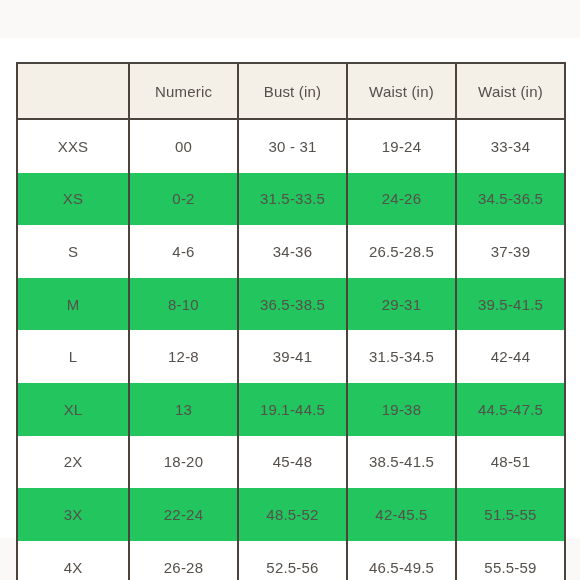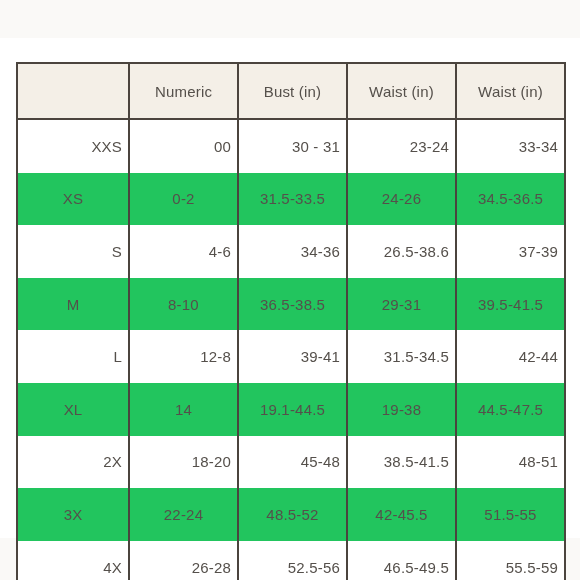--- a/index.html
+++ b/index.html
@@ -81,21 +81,21 @@
   
   table.size-chart thead th {
     background: #f4efe7;
     height: 46px;
     border-bottom: 2px solid #4b443e;
     color: #55504b;
     font-size: 15px;
   }
 
   
-  table.size-chart tbody tr.row-white td { background: #ffffff; text-align: right; }
+  table.size-chart tbody tr.row-white td { background: #ffffff; }
   table.size-chart tbody tr.row-cream td { background: #22c55e; }
 </style>
 </head>
 <body>
 
 <div id="page">
 
   <div class="band-top"></div>
   <div class="band-bottom"></div>
 
@@ -115,54 +115,54 @@
           <th>Bust (in)</th>
           <th>Waist (in)</th>
           <th>Waist (in)</th>
         </tr>
       </thead>
       <tbody id="chart-body">
           <tr class="row-white">
             <td>XXS</td>
             <td>00</td>
             <td>30 - 31</td>
-            <td>23-24</td>
+            <td>19-24</td>
             <td>33-34</td>
           </tr>
           <tr class="row-cream">
             <td>XS</td>
             <td>0-2</td>
             <td>31.5-33.5</td>
             <td>24-26</td>
             <td>34.5-36.5</td>
           </tr>
           <tr class="row-white">
             <td>S</td>
             <td>4-6</td>
             <td>34-36</td>
-            <td>26.5-38.6</td>
+            <td>26.5-28.5</td>
             <td>37-39</td>
           </tr>
           <tr class="row-cream">
             <td>M</td>
             <td>8-10</td>
             <td>36.5-38.5</td>
             <td>29-31</td>
             <td>39.5-41.5</td>
           </tr>
           <tr class="row-white">
             <td>L</td>
             <td>12-8</td>
             <td>39-41</td>
             <td>31.5-34.5</td>
             <td>42-44</td>
           </tr>
           <tr class="row-cream">
             <td>XL</td>
-            <td>14</td>
+            <td>13</td>
             <td>19.1-44.5</td>
             <td>19-38</td>
             <td>44.5-47.5</td>
           </tr>
           <tr class="row-white">
             <td>2X</td>
             <td>18-20</td>
             <td>45-48</td>
             <td>38.5-41.5</td>
             <td>48-51</td>

